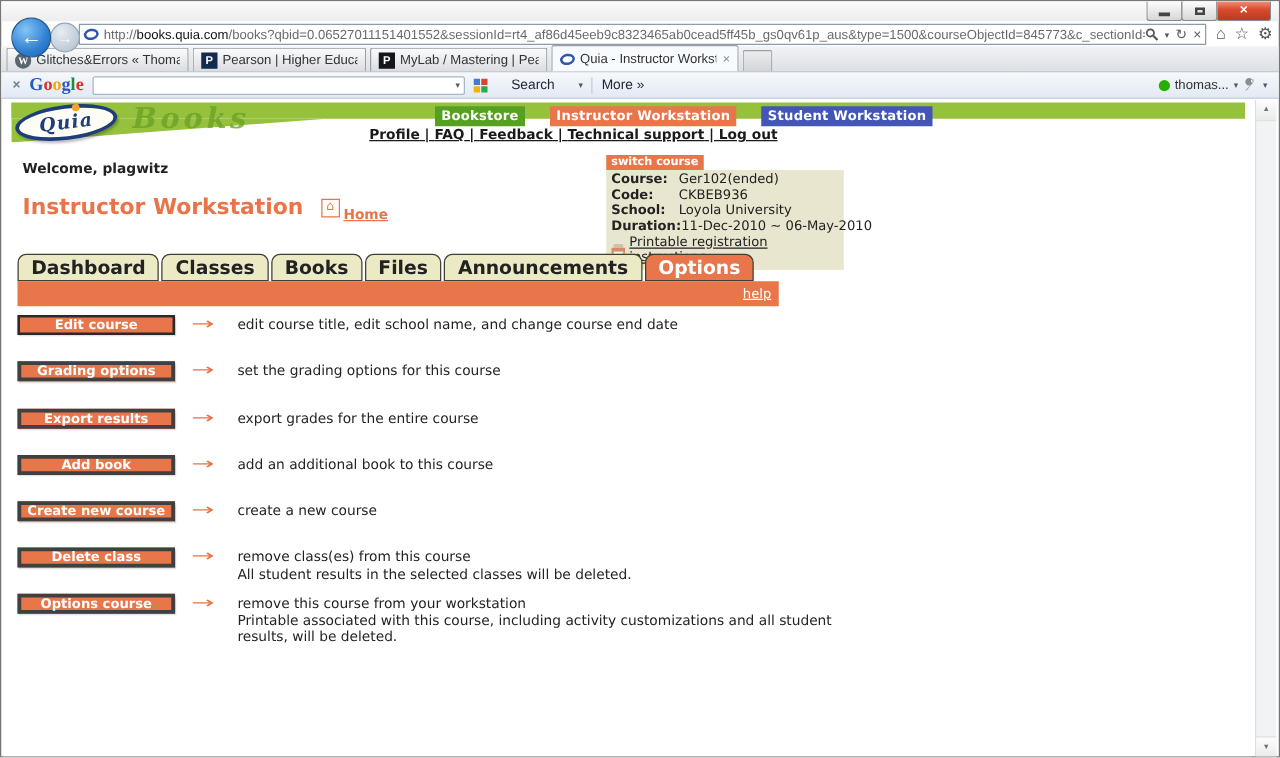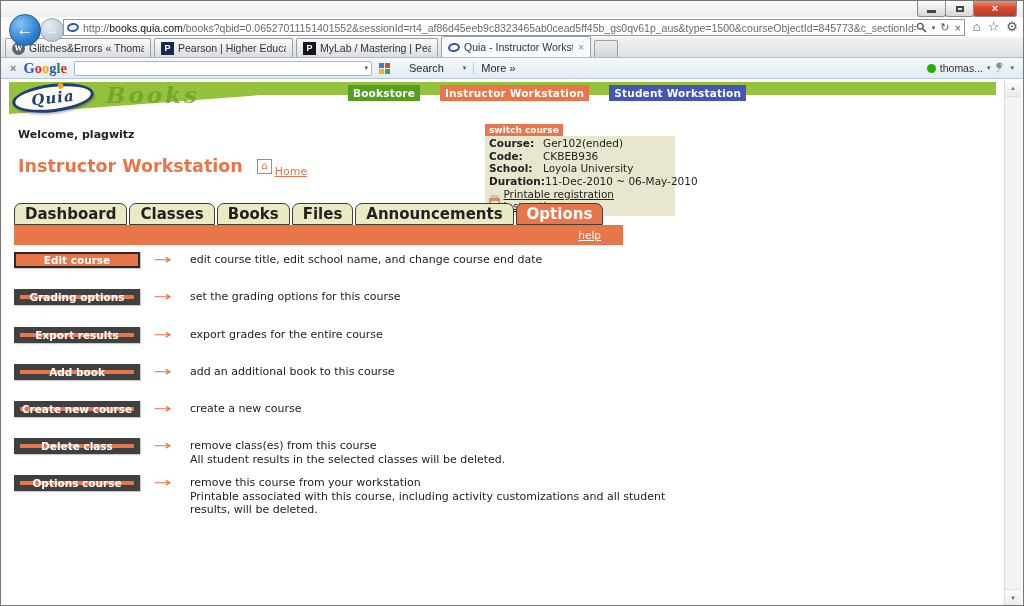--- a/index.html
+++ b/index.html
@@ -88,42 +88,42 @@
   .top-links{position:absolute;left:0;top:21px;width:619px;text-align:right;font-size:11px;font-weight:bold;color:#1a1a1a;}
   .plink{text-decoration:underline;cursor:pointer;}
   .plink + .plink::before{content:" | ";text-decoration:none;}
 
   .welcome{position:absolute;left:15px;top:48px;font-weight:bold;font-size:11px;}
   .page-title-row{position:absolute;left:15px;top:74px;display:flex;align-items:center;}
   .page-title{font-size:17.5px;font-weight:bold;color:#e8754a;}
   .home-link{display:flex;align-items:center;gap:3px;margin-left:14px;cursor:pointer;}
   .home-icon-box{width:13px;height:13px;border:1px solid #e8754a;display:flex;align-items:center;justify-content:center;
                  color:#e8754a;font-size:10px;line-height:10px;}
-  .home-label{font-size:11px;font-weight:normal;color:#e8754a;text-decoration:underline;margin-top:11px;}
+  .home-label{font-size:11px;font-weight:bold;color:#e8754a;text-decoration:underline;margin-top:11px;}
 
   .course-box{position:absolute;left:434px;top:43px;width:190px;font-size:10.5px;margin-left:48px;}
   .switch-tag{display:inline-block;background:#e8764a;color:#fff;font-size:9px;font-weight:bold;padding:1px 4px;cursor:pointer;}
   .course-body{background:#e9e6cf;padding:1px 4px 4px 4px;}
   .course-row{display:flex;line-height:12.5px;}
   .course-label{font-weight:bold;flex:0 0 54px;}
   .course-value{white-space:nowrap;}
   .print-row{display:flex;align-items:center;gap:3px;margin-top:1px;}
   .print-link{text-decoration:underline;cursor:pointer;}
 
   .main-tabs{position:absolute;left:11px;top:123px;display:flex;gap:2px;align-items:flex-end;}
   .mtab{height:22px;box-sizing:border-box;display:flex;align-items:center;padding:0 10px;background:#eceac4;
         border:1px solid #3f3f33;border-radius:7px 7px 0 0;font-size:15px;font-weight:bold;color:#222;cursor:pointer;}
   .mtab.active{background:#e8764a;color:#fff;}
   .options-bar{position:absolute;left:11px;top:145px;width:609px;height:20px;background:#e8764a;display:flex;
-               align-items:center;justify-content:flex-end;padding-right:22px;box-sizing:border-box;}
+               align-items:center;justify-content:flex-end;padding-right:6px;box-sizing:border-box;}
   .help-link{color:#fff;font-size:10.5px;text-decoration:underline;cursor:pointer;}
 
   .action-row{position:absolute;left:11px;display:flex;align-items:flex-start;}
   .action-btn{width:126px;height:16px;box-sizing:border-box;background:#e8764a;color:#fff;font-size:10.5px;font-weight:bold;
-              display:flex;align-items:center;justify-content:center;border:6px solid #404040;
+              display:flex;align-items:center;justify-content:center;border:3px solid #404040;
               box-shadow:1px 1px 1px rgba(0,0,0,.2);cursor:pointer;white-space:nowrap;}
   .action-btn.focused{border:2px solid #2a2a2a;}
   .action-arrow{display:inline-block;color:#e8764a;font-size:13px;line-height:15px;margin-left:13px;
                 transform:scaleX(1.7);transform-origin:left center;}
   .action-desc{margin-left:26px;font-size:11px;line-height:13.5px;max-width:478px;padding-top:1px;}
   .r1{top:172px;} .r2{top:209px;} .r3{top:247px;} .r4{top:284px;} .r5{top:321px;} .r6{top:358px;} .r7{top:395px;}
 </style>
 </head>
 <body>
 
@@ -225,20 +225,23 @@
     <div class="quia-logo">
       <span class="quia-brand">Quia</span>
       <span class="quia-dot"></span>
     </div>
     <span class="books-script">Books</span>
 
     <div class="top-nav">
       <span class="top-nav-item nav-green">Bookstore</span>
       <span class="top-nav-item nav-orange">Instructor Workstation</span>
       <span class="top-nav-item nav-blue">Student Workstation</span>
+    </div>
+    <div class="top-links">
+      <span class="plink">Profile</span><span class="plink">FAQ</span><span class="plink">Feedback</span><span class="plink">Technical support</span><span class="plink">Log out</span>
     </div>
 
     <div class="welcome">Welcome, plagwitz</div>
 
     <div class="page-title-row">
       <span class="page-title">Instructor Workstation</span>
       <span class="home-link">
         <span class="home-icon-box">⌂</span>
         <span class="home-label">Home</span>
       </span>

